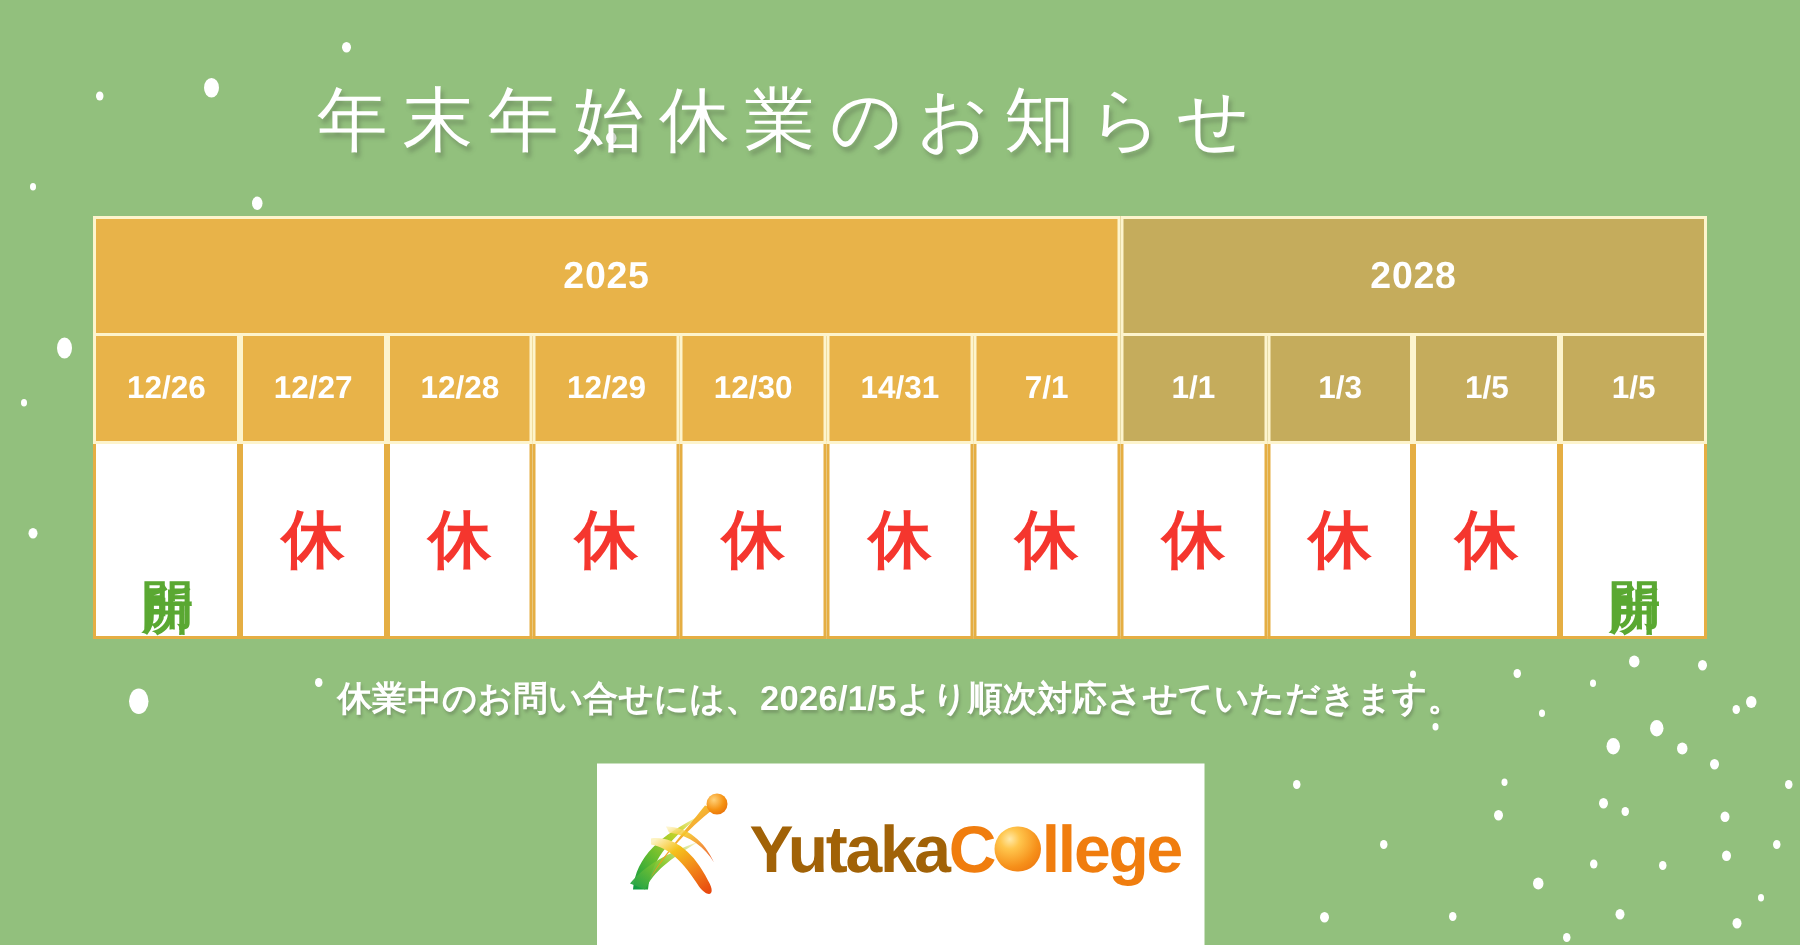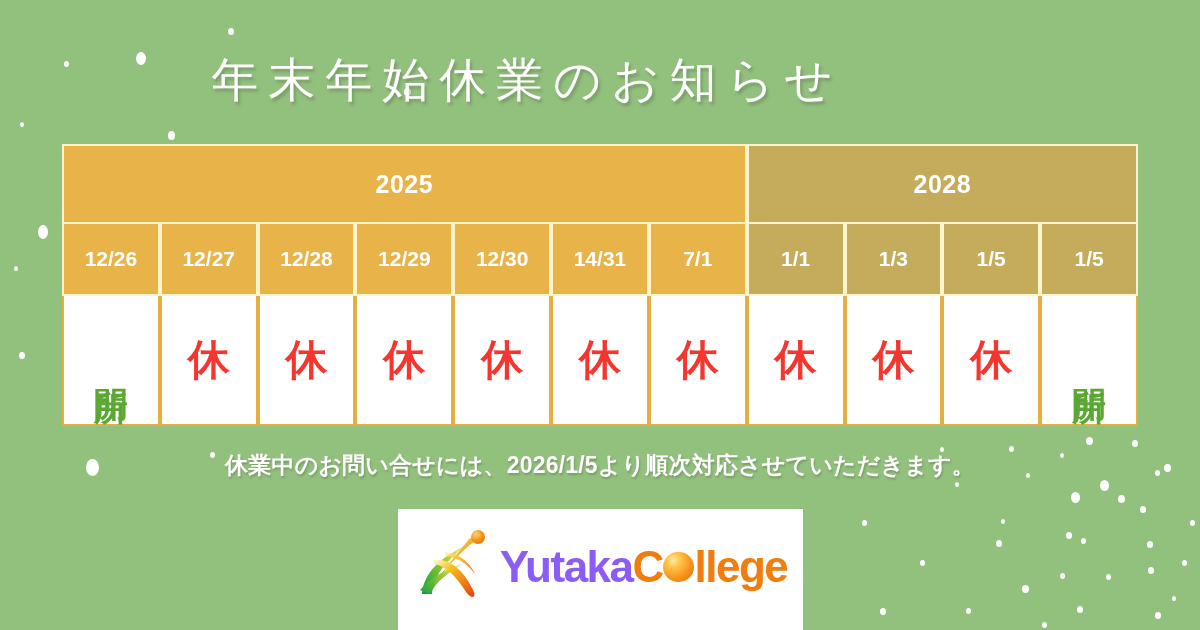--- a/index.html
+++ b/index.html
@@ -146,21 +146,21 @@
     gap: 8px;
     transform: translateY(-3px);
   }
   #logo-wordmark {
     font-size: 44px;
     font-weight: bold;
     letter-spacing: -1.5px;
     line-height: 1;
     white-space: nowrap;
   }
-  .word-yutaka { color: #8b5cf6; }
+  .word-yutaka { color: #a16207; }
   .word-college { color: #f07d0e; }
 </style>
 </head>
 <body>
 
 <div id="poster">
 
   <div id="dot-layer">
       <span class="bg-dot" style="left: 64px; top: 61px; width: 5px; height: 6px;"></span>
       <span class="bg-dot" style="left: 136px; top: 52px; width: 10px; height: 13px;"></span>

